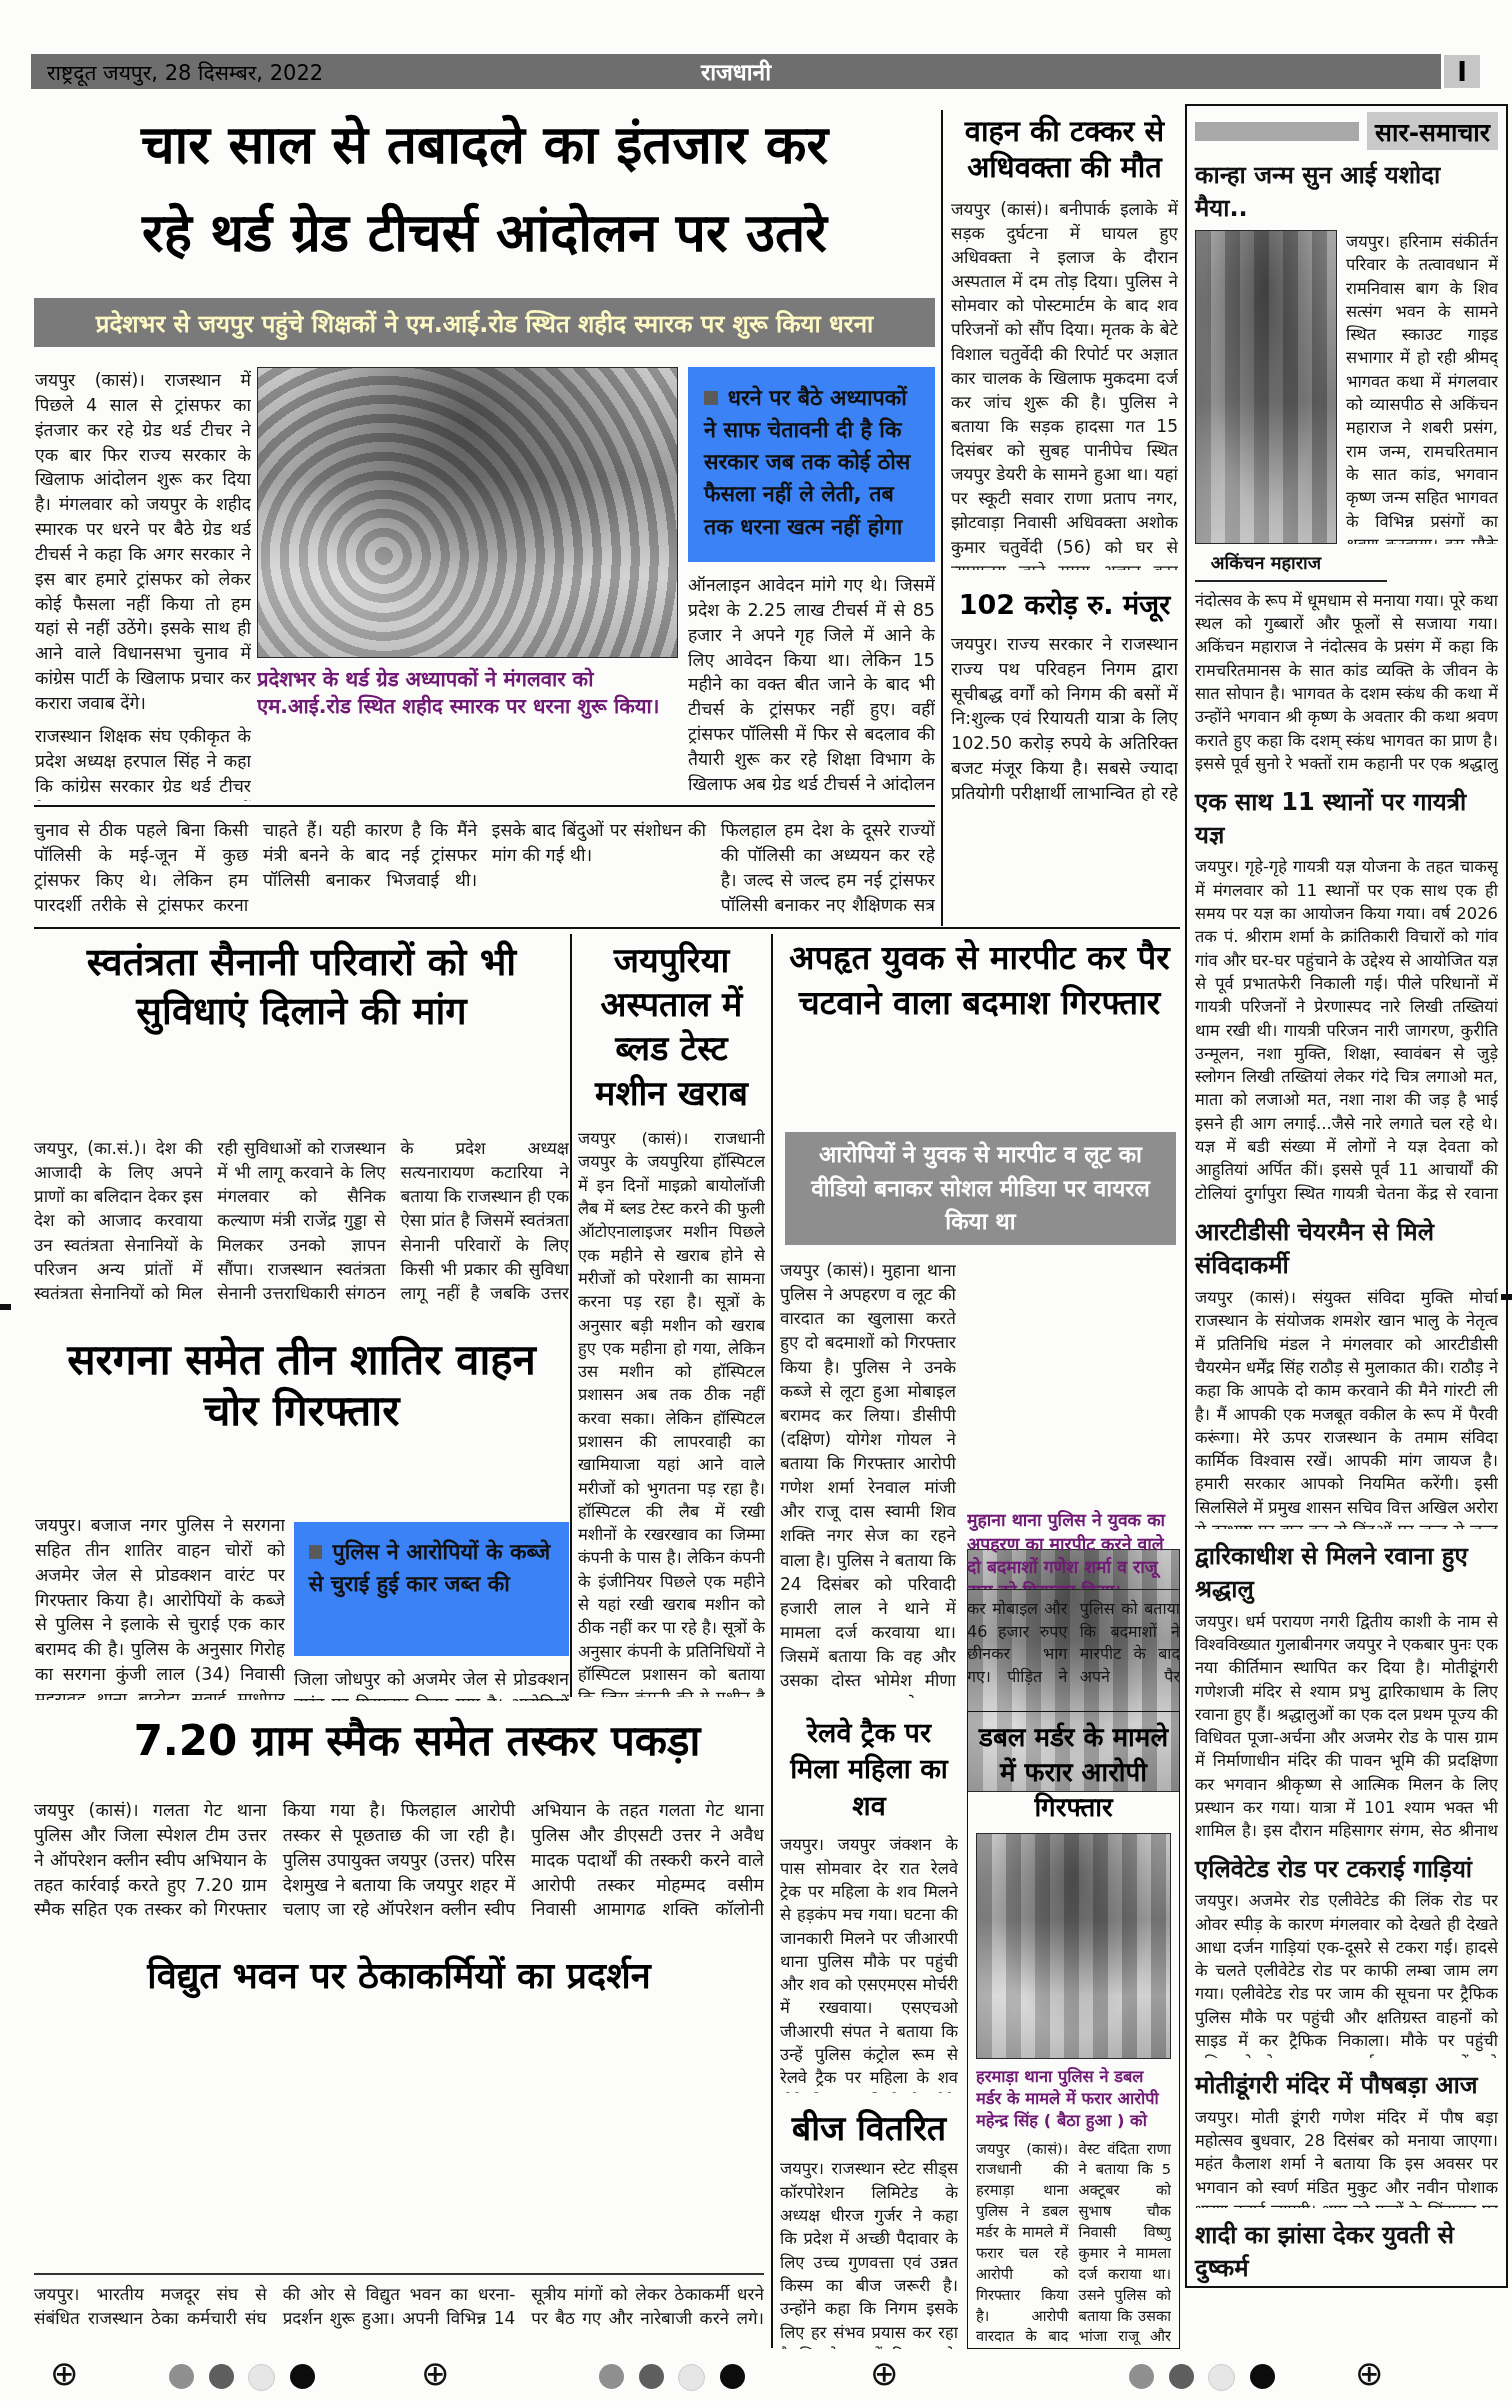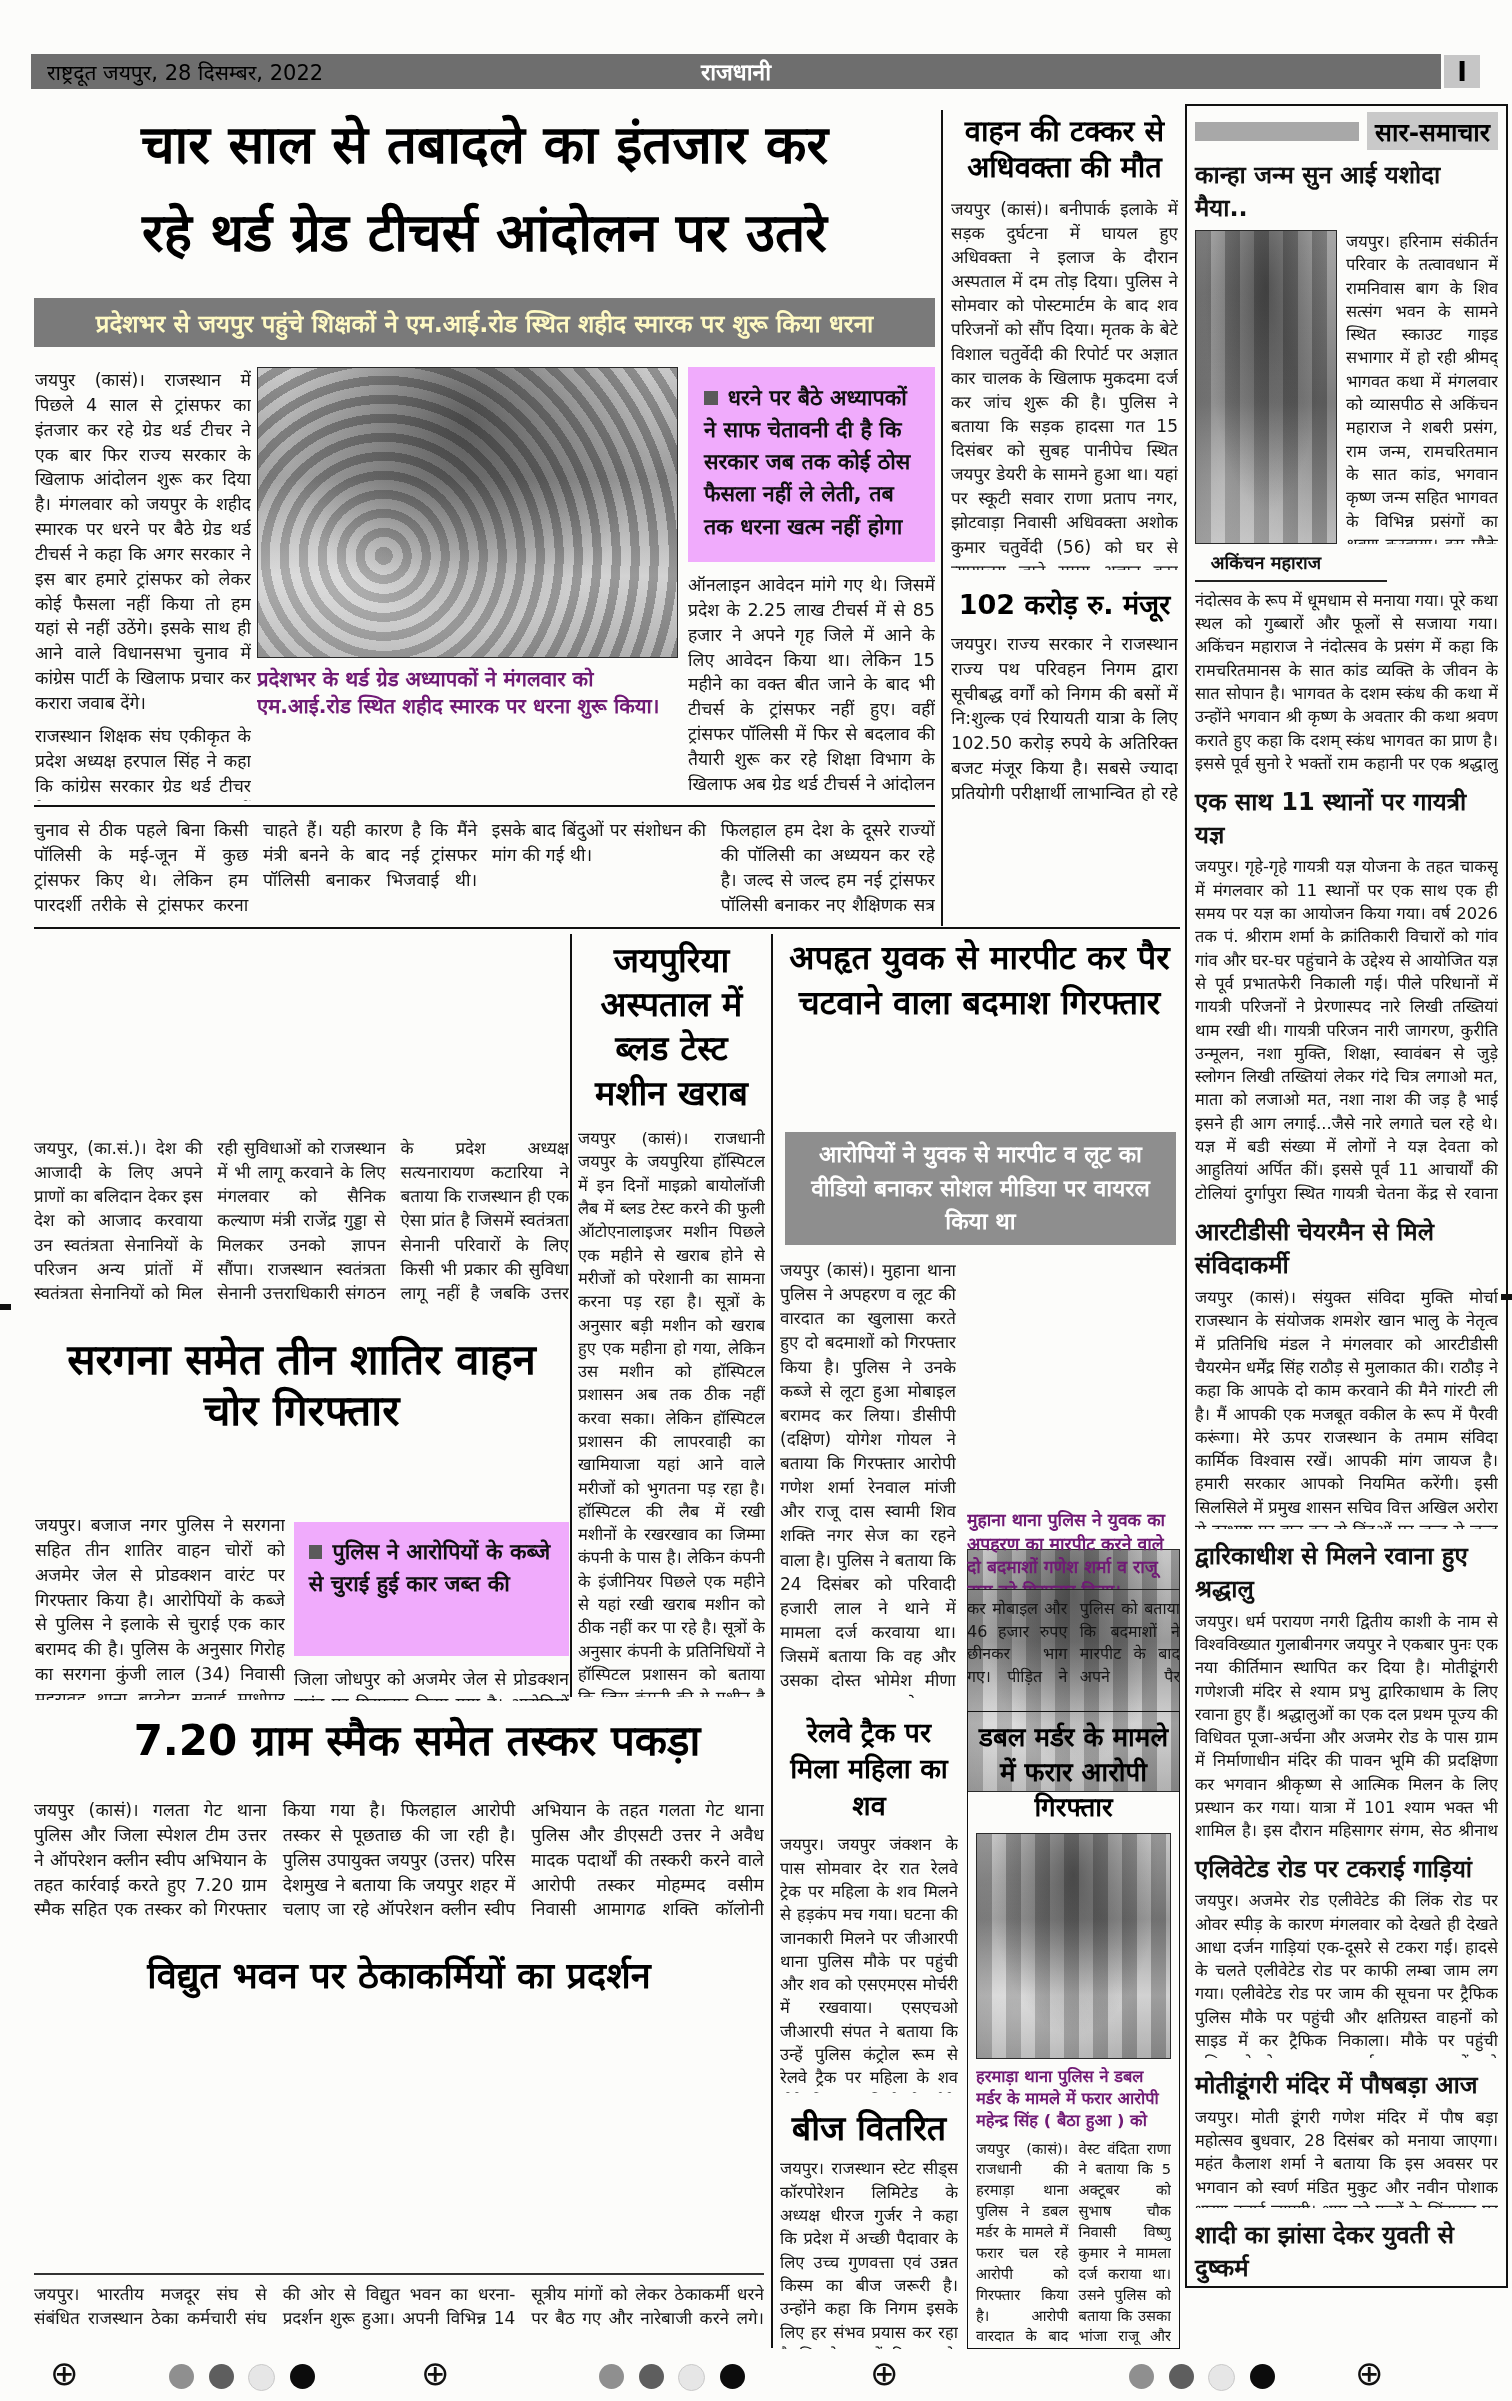--- a/index.html
+++ b/index.html
@@ -16,21 +16,21 @@
   .hrule{background:#111;}
   .photo{border:1.1px solid #2a2a2a;box-sizing:border-box;position:relative;overflow:hidden;
     background:linear-gradient(180deg,#c2c2c2 0%,#8f8f8f 38%,#cdcdcd 72%,#a8a8a8 100%);}
   .photo::before{content:"";position:absolute;inset:0;
     background:repeating-linear-gradient(90deg,rgba(35,35,35,.28) 0 14.7px,rgba(255,255,255,.10) 14.7px 29px);}
   .photo::after{content:"";position:absolute;inset:0;
     background:radial-gradient(ellipse at 50% 18%,rgba(25,25,25,.55),transparent 62%),
                radial-gradient(ellipse at 20% 80%,rgba(255,255,255,.25),transparent 55%);}
   .photo.portrait{background:linear-gradient(180deg,#9d9d9d,#6f6f6f 55%,#b5b5b5);}
   .photo.crowd::before{background:repeating-radial-gradient(circle at 30% 65%,rgba(30,30,30,.3) 0 9px,rgba(255,255,255,.12) 9px 19px);}
-  .quote{background:#f0abfc;box-sizing:border-box;overflow:hidden;}
+  .quote{background:#3b82f6;box-sizing:border-box;overflow:hidden;}
   .quote .qtext{font-weight:bold;font-size:21.5px;line-height:1.5;color:#101010;}
   .qbullet{display:inline-block;width:13.6px;height:13.6px;background:#5a5a5a;margin-right:10.2px;}
   
   #hdr{left:31px;top:54px;width:1410px;height:35px;background:#6e6e6e;}
   #hdr-date{position:absolute;left:16px;top:0;height:35px;display:flex;align-items:center;
             color:#000000;font-weight:normal;font-size:21px;}
   #hdr-sec{position:absolute;left:0;right:0;top:0;height:35px;display:flex;align-items:center;
            justify-content:center;color:#fff;font-weight:bold;font-size:22.6px;}
   #pgmark{left:1444px;top:55px;width:36px;height:33px;background:#c6c6c6;display:flex;
           align-items:center;justify-content:center;font-weight:bold;font-size:26px;color:#000;}
@@ -164,20 +164,21 @@
   <div class="abs hrule" id="a-rule"></div>
 
   <div class="abs vrule" id="b-vrule"></div>
   <div class="abs" id="adv">
     <div class="hl center adv-hl">वाहन की टक्कर से अधिवक्ता की मौत</div>
     <div class="bt" style="height:373px;margin-top:11.3px;">जयपुर (कासं)। बनीपार्क इलाके में सड़क दुर्घटना में घायल हुए अधिवक्ता ने इलाज के दौरान अस्पताल में दम तोड़ दिया। पुलिस ने सोमवार को पोस्टमार्टम के बाद शव परिजनों को सौंप दिया। मृतक के बेटे विशाल चतुर्वेदी की रिपोर्ट पर अज्ञात कार चालक के खिलाफ मुकदमा दर्ज कर जांच शुरू की है। पुलिस ने बताया कि सड़क हादसा गत 15 दिसंबर को सुबह पानीपेच स्थित जयपुर डेयरी के सामने हुआ था। यहां पर स्कूटी सवार राणा प्रताप नगर, झोटवाड़ा निवासी अधिवक्ता अशोक कुमार चतुर्वेदी (56) को घर से न्यायालय जाते समय अज्ञात कार चालक ने टक्कर मार दी। हादसे में वह गंभीर घायल हो गए। वहीं, टक्कर मारने के बाद कार चालक मौके से फरार हो गया। गंभीर हालत में घायल को सवाई मान सिंह अस्पताल में भर्ती कराया गया, जहां रविवार देर शाम अशोक कुमार चतुर्वेदी ने इलाज के दौरान दम तोड़ दिया। पुलिस ने सोमवार को पोस्टमार्टम के बाद शव परिजनों को सौंप दिया।</div>
     <div class="hl center bud-hl">102 करोड़ रु. मंजूर</div>
     <div class="bt" style="height:169px;margin-top:10.2px;font-size:17.5px;">जयपुर। राज्य सरकार ने राजस्थान राज्य पथ परिवहन निगम द्वारा सूचीबद्ध वर्गों को निगम की बसों में नि:शुल्क एवं रियायती यात्रा के लिए 102.50 करोड़ रुपये के अतिरिक्त बजट मंजूर किया है। सबसे ज्यादा प्रतियोगी परीक्षार्थी लाभान्वित हो रहे है।</div>
   </div>
 
+  <div class="abs hl center" id="free-hl">स्वतंत्रता सैनानी परिवारों को भी सुविधाएं दिलाने की मांग</div>
   <div class="abs vrule" id="vr1"></div>
   <div class="abs" id="jai">
     <div class="hl center jai-hl">जयपुरिया अस्पताल में ब्लड टेस्ट मशीन खराब</div>
     <div class="bt">जयपुर (कासं)। राजधानी जयपुर के जयपुरिया हॉस्पिटल में इन दिनों माइक्रो बायोलॉजी लैब में ब्लड टेस्ट करने की फुली ऑटोएनालाइजर मशीन पिछले एक महीने से खराब होने से मरीजों को परेशानी का सामना करना पड़ रहा है। सूत्रों के अनुसार बड़ी मशीन को खराब हुए एक महीना हो गया, लेकिन उस मशीन को हॉस्पिटल प्रशासन अब तक ठीक नहीं करवा सका। लेकिन हॉस्पिटल प्रशासन की लापरवाही का खामियाजा यहां आने वाले मरीजों को भुगतना पड़ रहा है। हॉस्पिटल की लैब में रखी मशीनों के रखरखाव का जिम्मा कंपनी के पास है। लेकिन कंपनी के इंजीनियर पिछले एक महीने से यहां रखी खराब मशीन को ठीक नहीं कर पा रहे है। सूत्रों के अनुसार कंपनी के प्रतिनिधियों ने हॉस्पिटल प्रशासन को बताया कि जिस कंपनी की ये मशीन है वह पार्ट्स उपलब्ध नहीं करवा रही, जिसके कारण उनके इंजीनियर मशीन ठीक नहीं कर पा रहे। इस मशीन से एक घंटे में 1200 टेस्ट होते है। इसमें ब्लड शुगर के अलावा एसजीओटी, लिपिड प्रोफाइल, क्रिटिन, सीबीसी समेत कई तरह की जांचे होती है। आरयूएचएस से कई ब्लड सैंपल की रिपोर्ट लेट आने के कारण मरीज दूसरे दिन भी डॉक्टरों को नहीं दिखा पा रहे है।</div>
   </div>
   <div class="abs vrule" id="vr2"></div>
   <div class="abs hl center" id="kid-hl">अपहृत युवक से मारपीट कर पैर चटवाने वाला बदमाश गिरफ्तार</div>
   <div class="abs" id="kid-sub">
     <span class="subtxt">आरोपियों ने युवक से मारपीट व लूट का वीडियो बनाकर सोशल मीडिया पर वायरल किया था</span>
   </div>

